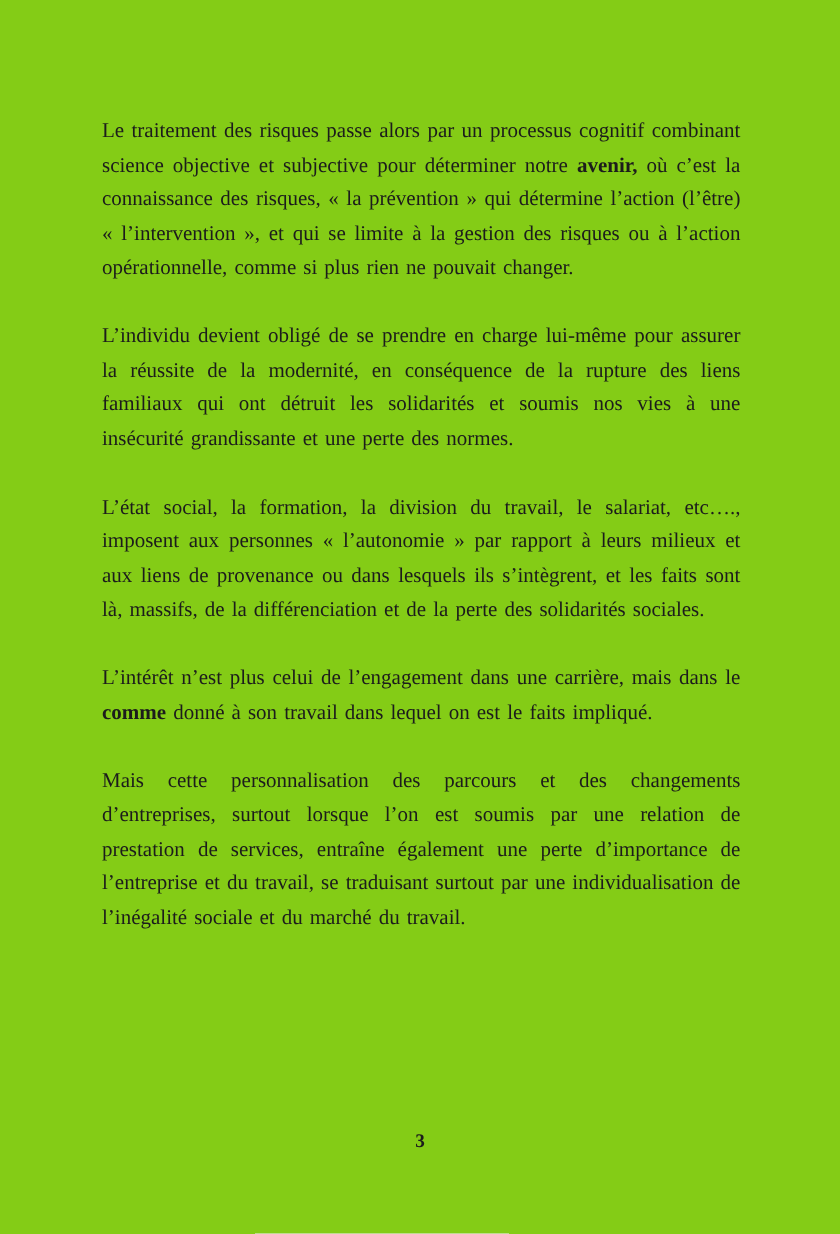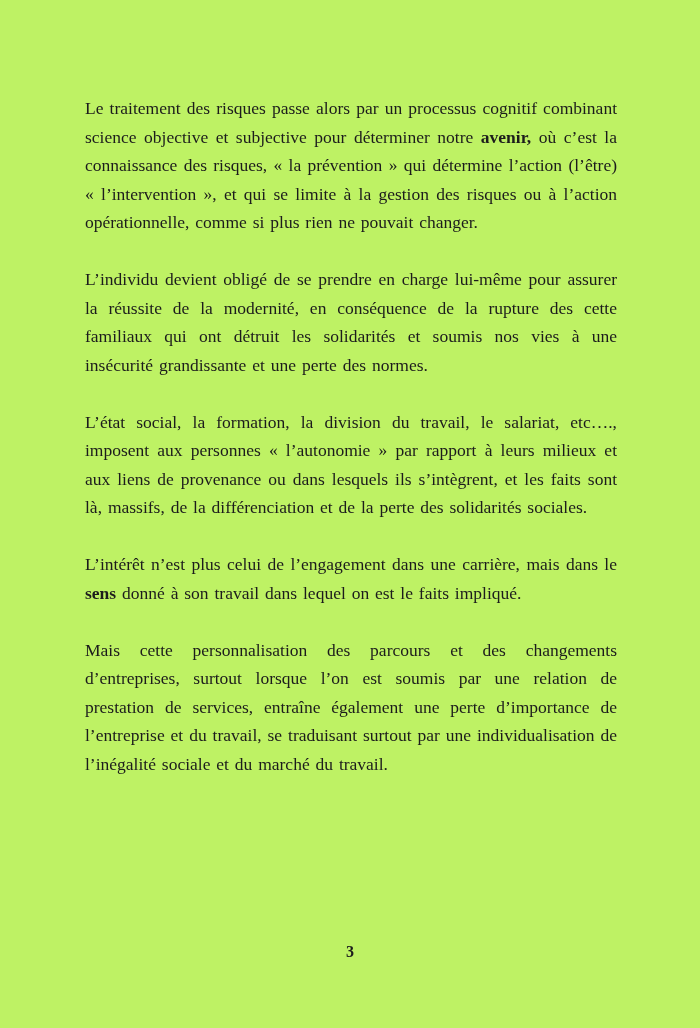--- a/index.html
+++ b/index.html
@@ -5,21 +5,21 @@
   html, body {
     margin: 0;
     padding: 0;
     background: #e8e8e8;
   }
   .page {
     position: relative;
     width: 700px;
     height: 1028px;
     margin: 0 auto;
-    background: #bef264;
+    background: #84cc16;
     overflow: hidden;
     font-family: "Liberation Serif", "DejaVu Serif", serif;
     color: #1c1c1c;
   }
   .doc-body {
     position: absolute;
     top: 94px;
     left: 85px;
     width: 532px;
   }
@@ -45,21 +45,21 @@
     font-weight: bold;
     color: #1c1c1c;
   }
 </style>
 </head>
 <body>
 
 <div class="page">
   <main class="doc-body">
     <p><span>Le traitement des risques passe alors par un processus cognitif combinant science objective et subjective pour déterminer notre </span><span class="bold">avenir,</span><span> où c’est la connaissance des risques, « la prévention » qui détermine l’action (l’être) « l’intervention », et qui se limite à la gestion des risques ou à l’action opérationnelle, comme si plus rien ne pouvait changer.</span></p>
-    <p><span>L’individu devient obligé de se prendre en charge lui-même pour assurer la réussite de la modernité, en conséquence de la rupture des cette familiaux qui ont détruit les solidarités et soumis nos vies à une insécurité grandissante et une perte des normes.</span></p>
+    <p><span>L’individu devient obligé de se prendre en charge lui-même pour assurer la réussite de la modernité, en conséquence de la rupture des liens familiaux qui ont détruit les solidarités et soumis nos vies à une insécurité grandissante et une perte des normes.</span></p>
     <p><span>L’état social, la formation, la division du travail, le salariat, etc…., imposent aux personnes « l’autonomie » par rapport à leurs milieux et aux liens de provenance ou dans lesquels ils s’intègrent, et les faits sont là, massifs, de la différenciation et de la perte des solidarités sociales.</span></p>
-    <p><span>L’intérêt n’est plus celui de l’engagement dans une carrière, mais dans le </span><span class="bold">sens</span><span> donné à son travail dans lequel on est le faits impliqué.</span></p>
+    <p><span>L’intérêt n’est plus celui de l’engagement dans une carrière, mais dans le </span><span class="bold">comme</span><span> donné à son travail dans lequel on est le faits impliqué.</span></p>
     <p><span>Mais cette personnalisation des parcours et des changements d’entreprises, surtout lorsque l’on  est soumis par une relation de prestation de services, entraîne également une perte d’importance de l’entreprise et du travail, se traduisant surtout par une individualisation de l’inégalité sociale et du marché du travail.</span></p>
   </main>
   <div class="page-footer">
     <span>3</span>
   </div>
 </div>
 
 </body></html>

